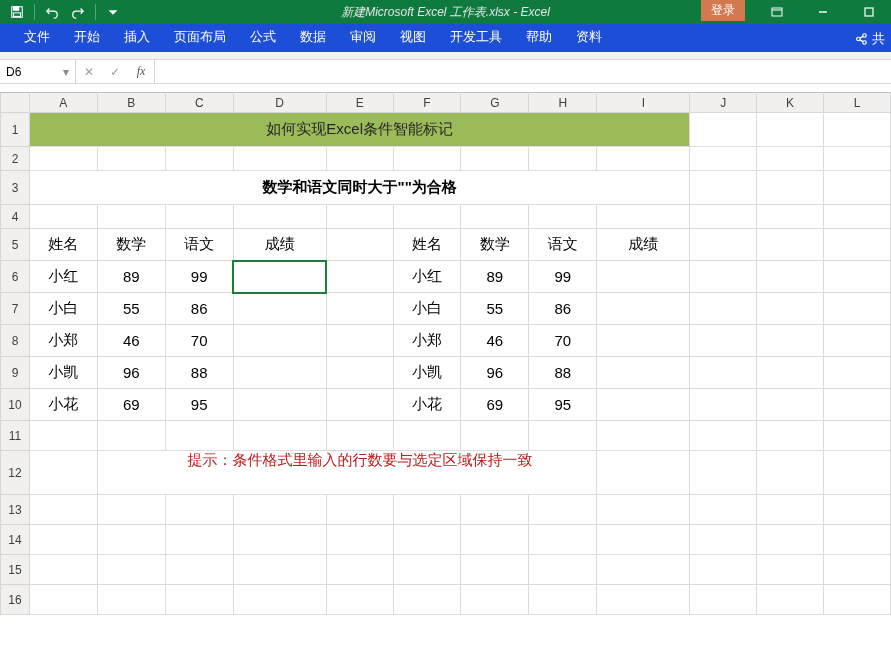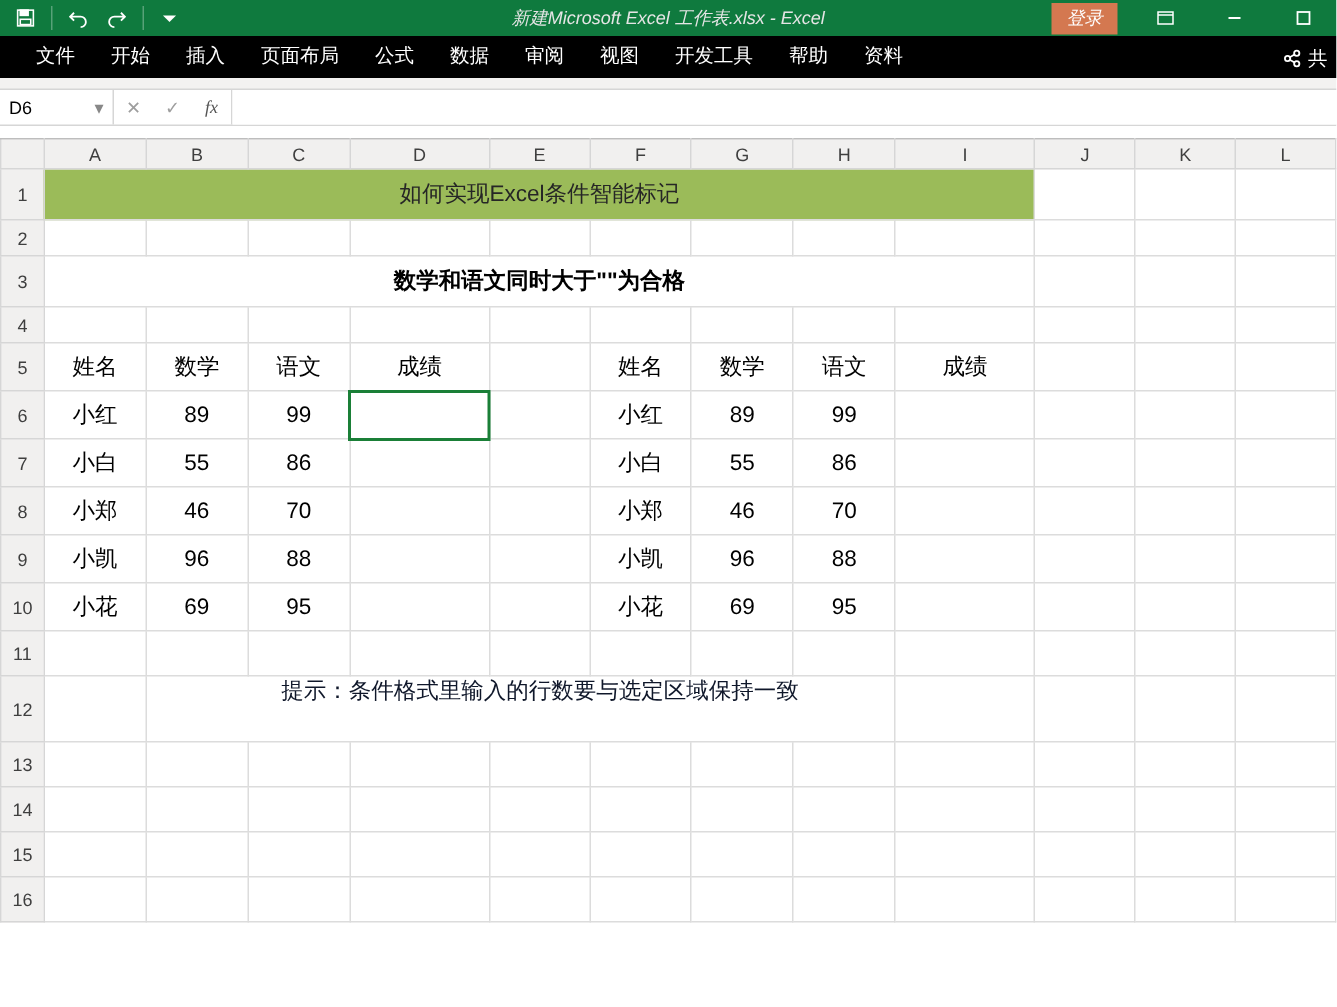--- a/index.html
+++ b/index.html
@@ -5,27 +5,27 @@
   * { box-sizing: border-box; margin: 0; padding: 0; font-family: "Microsoft YaHei", "SimSun", Arial, sans-serif; }
   body { width: 891px; height: 671px; overflow: hidden; background: #fff; font-size: 12px; }
 
   
   .titlebar { background: #0f7a3e; height: 24px; display: flex; align-items: center; color: #fff; position: relative; }
   .qat { display: flex; align-items: center; gap: 4px; padding-left: 6px; }
   .qat-btn { width: 22px; height: 20px; display: flex; align-items: center; justify-content: center; cursor: pointer; }
   .qat-btn svg { width: 14px; height: 14px; }
   .qat-sep { width: 1px; height: 16px; background: rgba(255,255,255,0.3); margin: 0 2px; }
   .title-text { position: absolute; left: 50%; transform: translateX(-50%); font-size: 12px; color: #e5e5e5; font-style: italic; }
-  .title-right { margin-left: auto; display: flex; align-items: center; gap: 2px; font-style: italic; }
+  .title-right { margin-left: auto; display: flex; align-items: flex-start; gap: 2px; }
   .login-btn { background: #d47850; color: #fff; padding: 2px 10px; font-size: 12px; cursor: pointer; margin-right: 8px; }
   .win-btn { width: 44px; height: 24px; display: flex; align-items: center; justify-content: center; cursor: pointer; }
   .win-btn svg { width: 12px; height: 12px; }
 
   
-  .ribbon { background: #000000; height: 28px; display: flex; align-items: flex-end; color: #fff; font-size: 13px; padding-left: 12px; position: relative; }
+  .ribbon { background: #1d4ed8; height: 28px; display: flex; align-items: flex-end; color: #fff; font-size: 13px; padding-left: 12px; position: relative; }
   .ribbon-tab { padding: 6px 12px 6px; cursor: pointer; white-space: nowrap; }
   .ribbon-tell { display: flex; align-items: center; gap: 6px; padding: 6px 10px; color: #cde8d8; }
   .ribbon-share { position: absolute; right: 6px; bottom: 4px; display: flex; align-items: center; gap: 4px; color: #fff; }
 
   
   .ribbon-strip { height: 8px; background: #f3f2f1; border-bottom: 1px solid #d6d6d6; }
 
   
   .fx-row { height: 24px; display: flex; align-items: stretch; border-bottom: 1px solid #d6d6d6; background: #fff; }
   .namebox { width: 76px; border-right: 1px solid #d6d6d6; display: flex; align-items: center; padding: 0 6px; font-size: 12px; position: relative; }
@@ -50,21 +50,21 @@
   tr.r3 th.rowh, tr.r3 td.cell { height: 34px; }
   tr.r4 th.rowh, tr.r4 td.cell { height: 24px; }
   tr.r11 th.rowh, tr.r11 td.cell { height: 30px; margin-left: 16px; }
   tr.r12 th.rowh, tr.r12 td.cell { height: 44px; }
   tr.tall th.rowh, tr.tall td.cell { height: 32px; }
   tr.short th.rowh, tr.short td.cell { height: 30px; }
 
   .merged-title { background: #9bbb59 !important; color: #262626; font-size: 17px; }
   .merged-sub { font-weight: bold; font-size: 16px; }
   .header-cell { font-size: 16px; }
-  .tip { color: #0f172a; font-size: 16px; text-align: center; padding-left: 30px !important; vertical-align: top; }
+  .tip { color: #b91c1c; font-size: 16px; text-align: center; padding-left: 30px !important; vertical-align: top; }
 
   .active-cell { outline: 2px solid #1a7f37; outline-offset: -1px; }
 
   .col-A,.col-F { width: 71px; }
   .col-B,.col-C,.col-G,.col-H { width: 71px; }
   .col-D,.col-I { width: 98px; }
   .col-E { width: 71px; }
   .col-J,.col-K,.col-L { width: 71px; }
 </style>
 </head>

